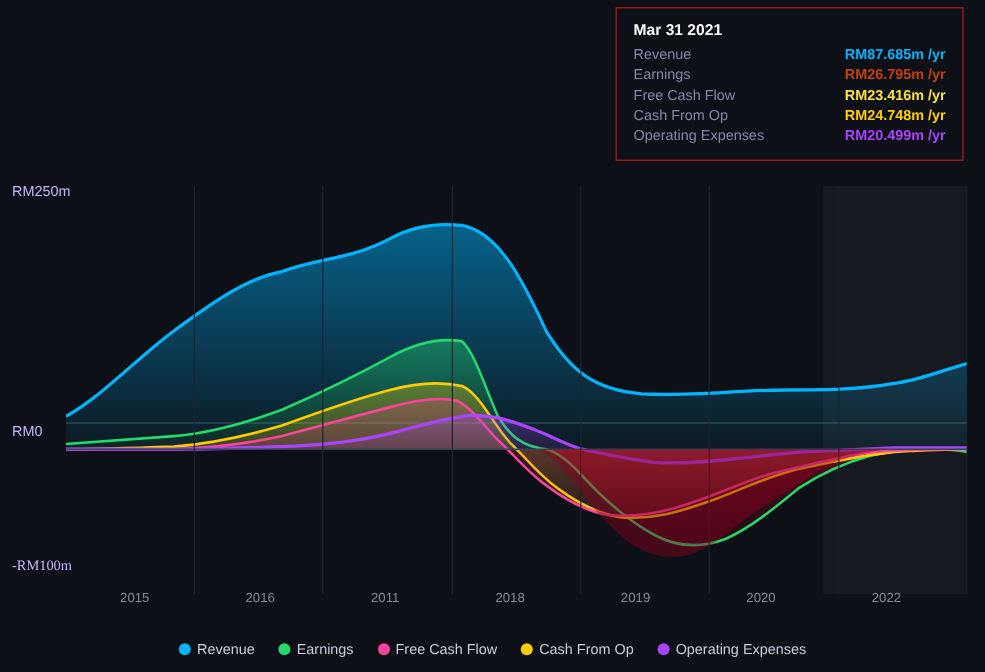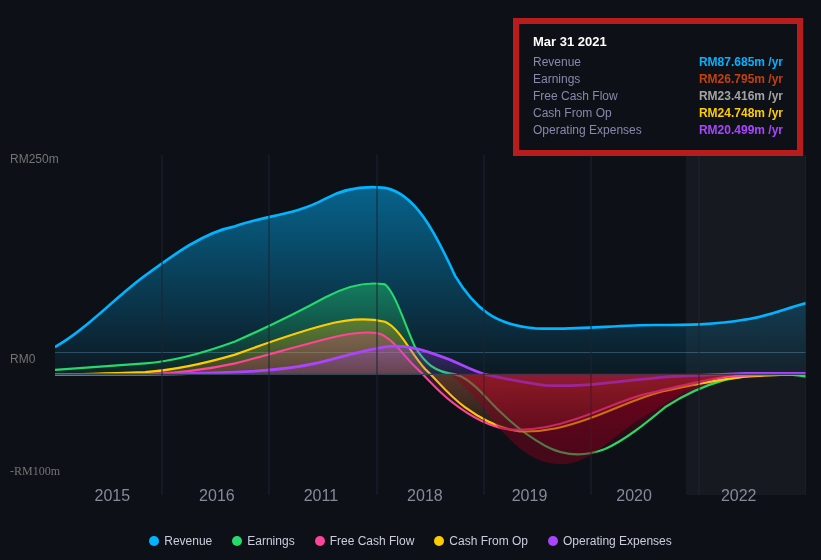--- a/index.html
+++ b/index.html
@@ -14,24 +14,24 @@
 
     .chart-container {
       width: 821px;
       height: 560px;
       position: relative;
     }
 
     
     .tooltip-box {
       position: absolute;
-      top: 18px;
+      top: 6px;
       right: 18px;
       background: #0d1117;
-      border: 6px solid #b91c1c;
+      border: 1px solid #b91c1c;
       padding: 10px 14px;
       min-width: 290px;
       z-index: 10;
     }
 
     .tooltip-date {
       color: #ffffff;
       font-size: 13px;
       font-weight: bold;
       margin-bottom: 6px;
@@ -49,55 +49,55 @@
       color: #8888aa;
       min-width: 110px;
     }
 
     .tooltip-value {
       font-weight: bold;
     }
 
     .color-revenue { color: #00b4ff; text-align: center; }
     .color-earnings { color: #c2410c; }
-    .color-free-cash { color: #a3a3a3; }
+    .color-free-cash { color: #fde047; }
     .color-cash-from-op { color: #ffcc00; }
     .color-op-expenses { color: #aa44ff; }
 
     .profit-margin {
       color: #ffffff;
       font-size: 12px;
       font-weight: bold;
       margin-top: 2px;
       margin-bottom: 2px;
       padding-left: 0px;
     }
 
     
     .y-label {
       position: absolute;
       left: 10px;
-      color: #737373;
+      color: #c4b5fd;
       font-size: 12px;
     }
 
     
     .x-labels {
       position: absolute;
       bottom: 55px;
       left: 0;
       right: 0;
       display: flex;
       justify-content: space-around;
       padding: 0 30px 0 60px;
     }
 
     .x-label {
       color: #888899;
-      font-size: 16px;
+      font-size: 11px;
       text-align: center;
     }
 
     
     .legend {
       position: absolute;
       bottom: 12px;
       left: 0;
       right: 0;
       display: flex;

